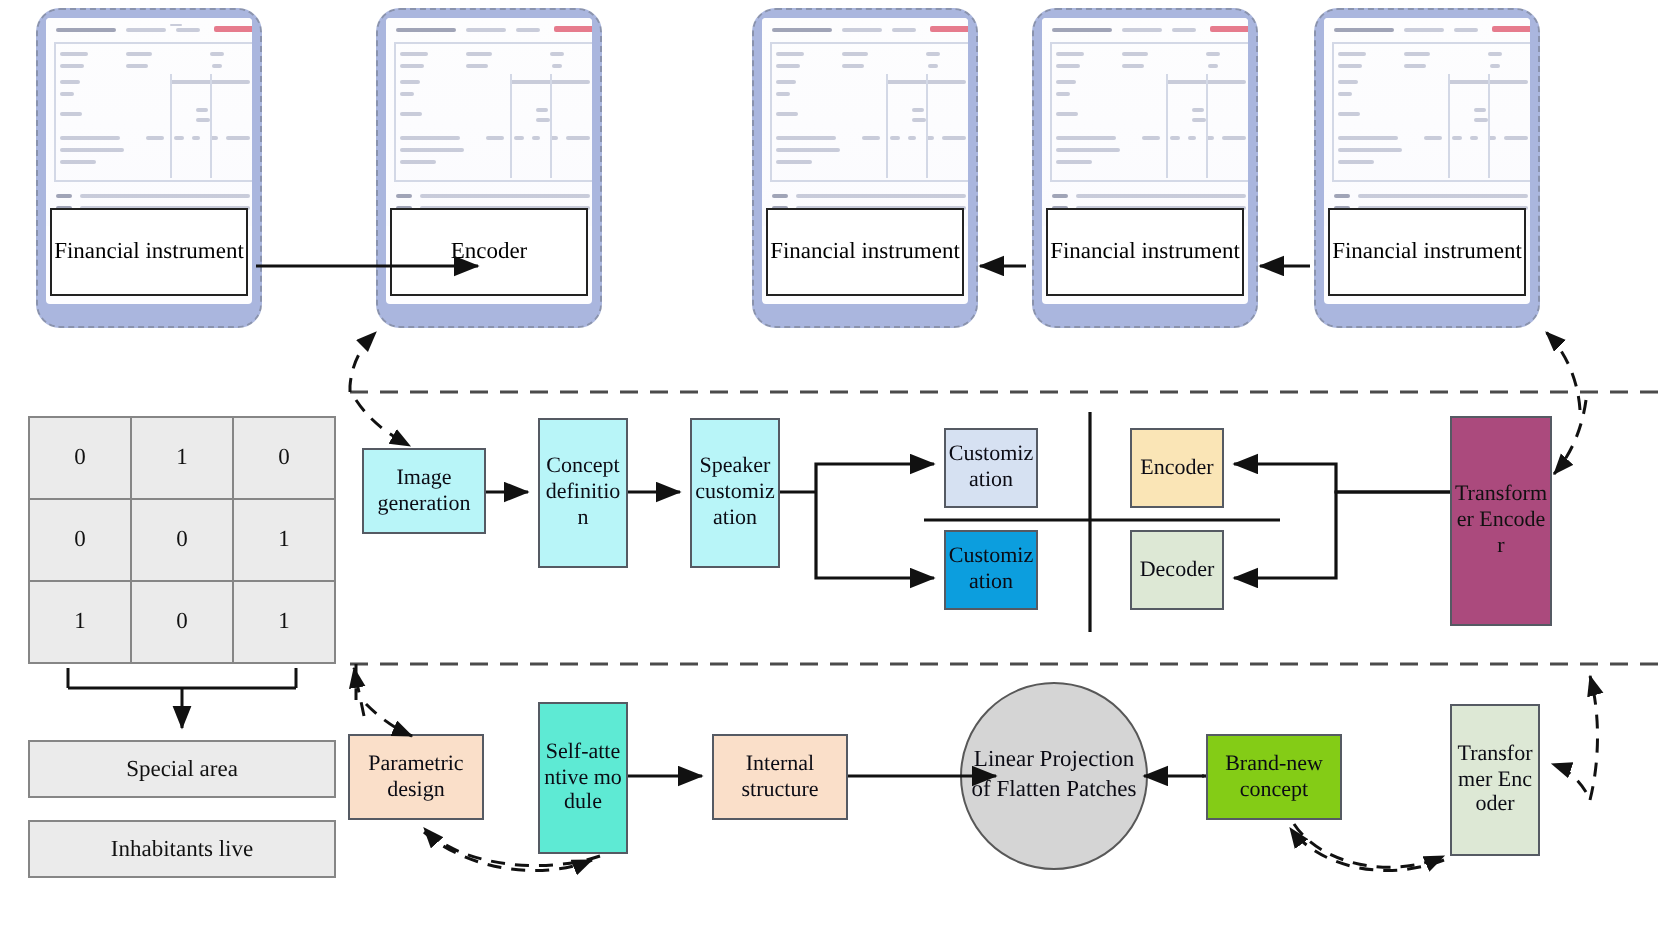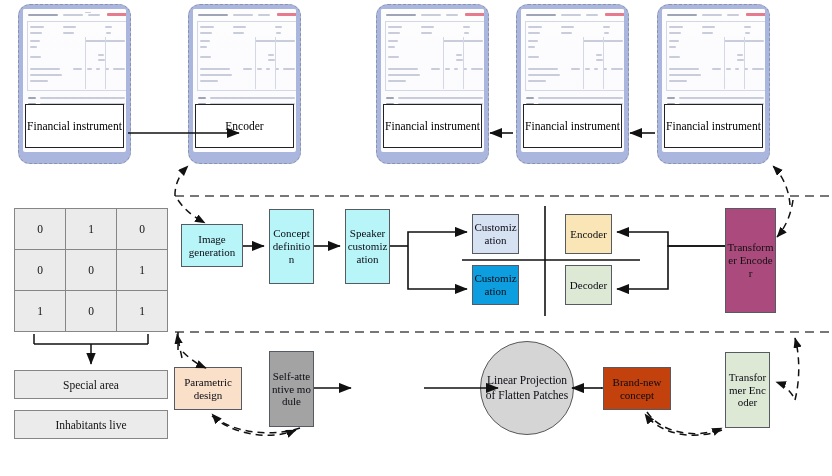--- a/index.html
+++ b/index.html
@@ -335,23 +335,24 @@
   <div class="fbox" style="left:269px; top:209px; width:45px; height:75px;  background:#b8f5f8;">Concept definition</div>
   <div class="fbox wrapnorm" style="left:181px; top:224px; width:62px; height:43px;  background:#b8f5f8;">Image generation</div>
   <div class="fbox" style="left:345px; top:209px; width:45px; height:75px; background:#b8f5f8;">Speaker customization</div>
   <div class="fbox" style="left:472px; top:214px; width:47px; height:40px;  background:#d6e1f2;">Customization</div>
   <div class="fbox" style="left:472px; top:265px; width:47px; height:40px; background:#0c9ede;">Customization</div>
   <div class="fbox" style="left:565px; top:214px; width:47px; height:40px;  background:#fae5b6;">Encoder</div>
   <div class="fbox" style="left:565px; top:265px; width:47px; height:40px;  background:#dde8d5;">Decoder</div>
   <div class="fbox" style="left:725px; top:208px; width:51px; height:105px; background:#ab4a7d; color:#111;">Transformer Encoder</div>
 
   <div class="fbox wrapnorm" style="left:174px; top:367px; width:68px; height:43px; background:#fadfc9;">Parametric design</div>
-  <div class="fbox" style="left:269px; top:351px; width:45px; height:76px; background:#a3a3a3;">Self-attentive module</div>
+  <div class="fbox" style="left:269px; top:351px; width:45px; height:76px; background:#5eead4;">Self-attentive module</div>
+  <div class="fbox wrapnorm" style="left:356px; top:367px; width:68px; height:43px; background:#fadfc9;">Internal structure</div>
   <div class="circle" style="left:480px; top:341px; width:94px; height:94px;">Linear Projection of Flatten Patches</div>
-  <div class="fbox wrapnorm" style="left:603px; top:367px; width:68px; height:43px; background:#c2410c;">Brand-new concept</div>
+  <div class="fbox wrapnorm" style="left:603px; top:367px; width:68px; height:43px; background:#84cc16;">Brand-new concept</div>
   <div class="fbox" style="left:725px; top:352px; width:45px; height:76px; background:#dde8d5;">Transformer Encoder</div>
 
   <svg class="layer" viewBox="0 0 832 476">
     <defs>
       <marker id="ah" markerWidth="9" markerHeight="9" refX="7.5" refY="3.2" orient="auto" markerUnits="strokeWidth">
         <path d="M0,0 L8,3.2 L0,6.4 z" fill="#111"></path>
       </marker>
       <marker id="ahs" markerWidth="8" markerHeight="8" refX="6.6" refY="2.8" orient="auto" markerUnits="strokeWidth">
         <path d="M0,0 L7,2.8 L0,5.6 z" fill="#111"></path>
       </marker>

